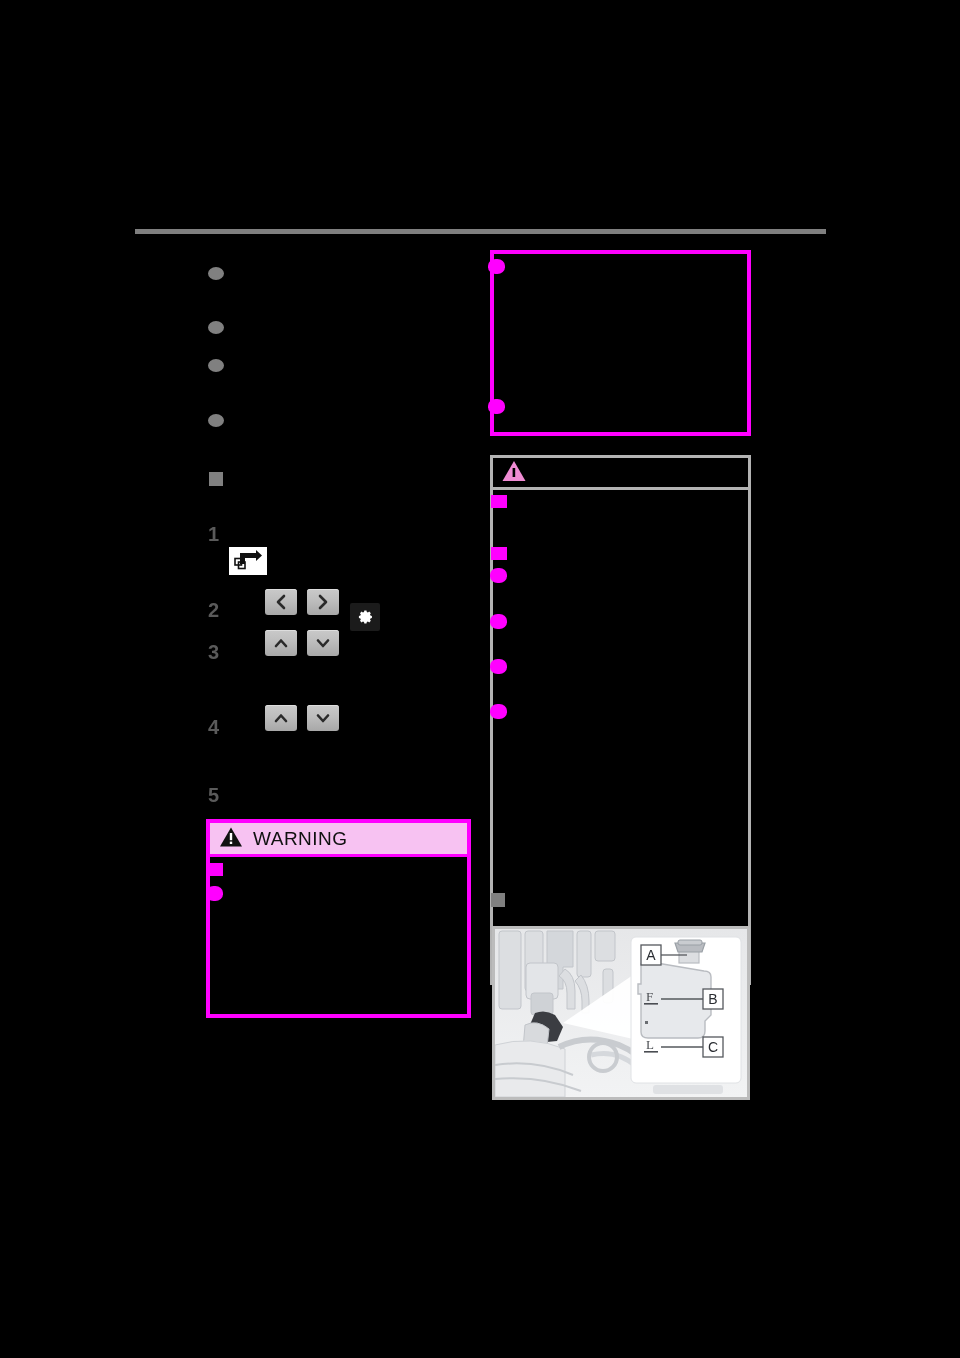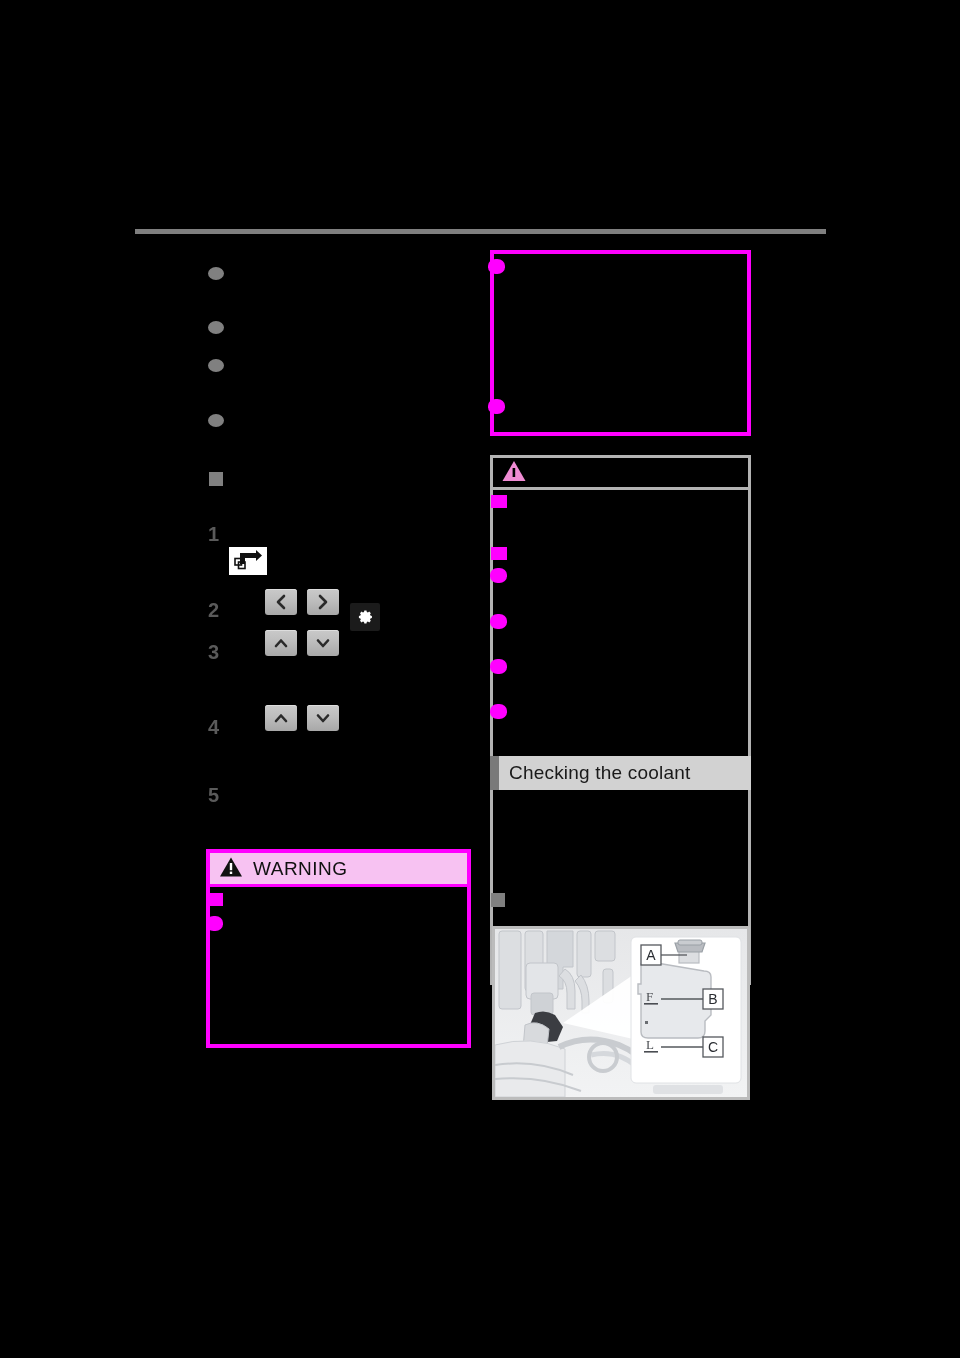--- a/index.html
+++ b/index.html
@@ -267,21 +267,21 @@
         </svg>
     </div>
     <div class="key-btn" style="left:172px; top:457px;">
       <svg width="16" height="14" viewBox="0 0 16 14">
           <path d="M3 4.5 L8 10 L13 4.5" fill="none" stroke="#2a2a2a" stroke-width="2.6" stroke-linecap="round" stroke-linejoin="round"></path>
         </svg>
     </div>
 
     <div class="step-num" style="left:73px; top:537px;">5</div>
 
-    <div class="warning-box" style="left:71px; top:601px; width:265px; height:199px;">
+    <div class="warning-box" style="left:71px; top:571px; width:265px; height:199px;">
       <div class="warning-head">
         <span>
           <svg width="24" height="22" viewBox="0 0 24 22">
             <path d="M12 1.5 L23 20.5 L1 20.5 Z" fill="#111111"></path>
             <rect x="10.8" y="7" width="2.4" height="7.2" fill="#ffffff"></rect>
             <rect x="10.8" y="15.6" width="2.4" height="2.4" fill="#ffffff"></rect>
           </svg>
         </span>
         <span class="warning-title">WARNING</span>
       </div>
@@ -313,23 +313,20 @@
       <div class="notice-body">
         <div class="sq-bullet magenta" style="left:-2px; top:5px;"></div>
         <div class="sq-bullet magenta" style="left:-2px; top:57px;"></div>
         <div class="dot-bullet magenta" style="left:-3px; top:78px;"></div>
         <div class="dot-bullet magenta" style="left:-3px; top:124px;"></div>
         <div class="dot-bullet magenta" style="left:-3px; top:169px;"></div>
         <div class="dot-bullet magenta" style="left:-3px; top:214px;"></div>
       </div>
     </div>
 
-    <div class="section-heading" style="left:0px; top:508px; width:261px;">
-      <span class="section-heading-text">Checking the coolant</span>
-    </div>
 
     <div class="sq-bullet" style="left:1px; top:645px;"></div>
 
     <div class="illus" style="left:2px; top:678px; width:258px; height:174px;">
       <svg width="252" height="168" viewBox="0 0 252 168">
         <defs>
           <linearGradient id="bayGrad" x1="0" y1="0" x2="0" y2="1">
             <stop offset="0%" stop-color="#e6e7e9"></stop>
             <stop offset="100%" stop-color="#f2f3f4"></stop>
           </linearGradient>

